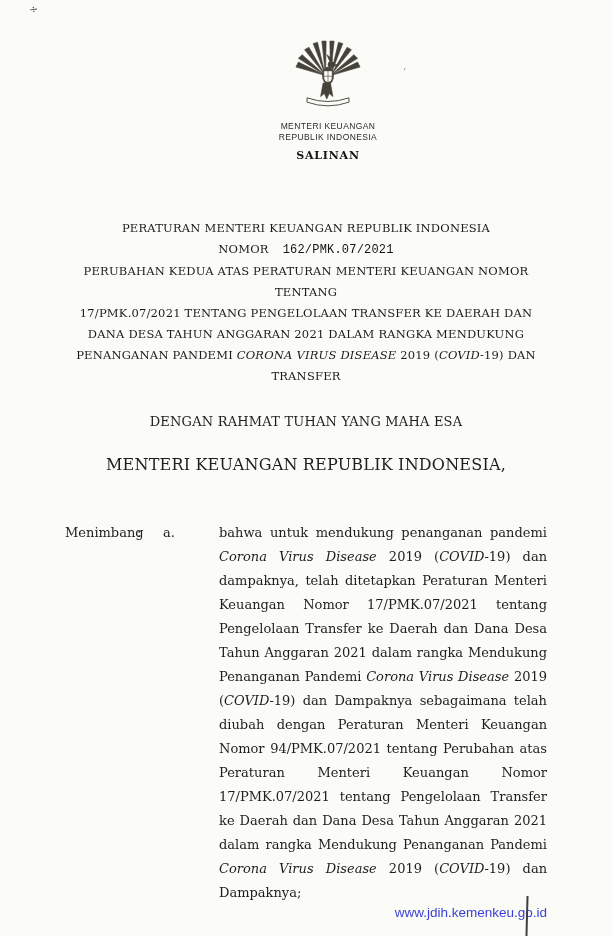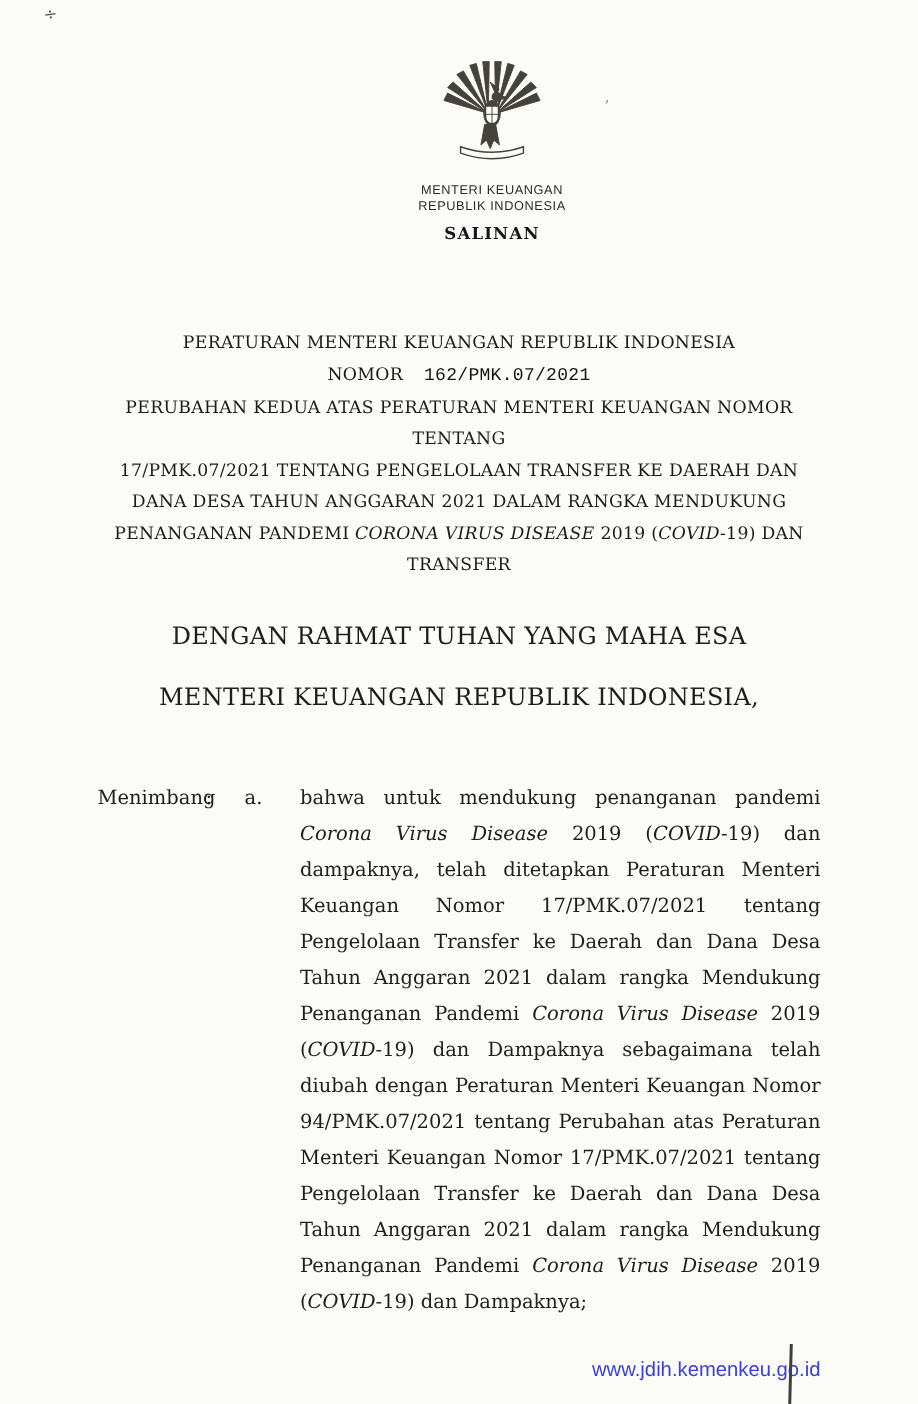--- a/index.html
+++ b/index.html
@@ -20,29 +20,29 @@
   .emblem { width:74px; height:78px; display:inline-block; }
   .ministry { font-family:"Liberation Sans", sans-serif; font-size:8.5px; letter-spacing:0.4px; color:#2b2b2b; line-height:11px; margin-top:3px; }
   .salinan { font-size:11px; font-weight:bold; letter-spacing:0.8px; margin-top:6px; color:#151515; }
 
   
   .title-block { position:absolute; top:218px; left:30px; right:30px; text-align:center; font-size:11.5px; line-height:21px; letter-spacing:0.2px; color:#1b1b1b; }
   .title-line { white-space:nowrap; }
   .nomor-value { font-family:"Liberation Mono", monospace; font-size:12px; margin-left:14px; color:#141414; }
   .title-block em, .considering em { font-style:italic; }
 
-  .invocation { position:absolute; top:414px; left:0; width:100%; text-align:center; font-size:16px; letter-spacing:0.2px; }
+  .invocation { position:absolute; top:414px; left:0; width:100%; text-align:center; font-size:13px; letter-spacing:0.2px; }
   .issuer     { position:absolute; top:455px; left:0; width:100%; text-align:center; font-size:16px; letter-spacing:0.2px; }
 
   
   .considering { position:absolute; top:521px; left:65px; right:65px; display:flex; align-items:flex-start; font-size:13px; line-height:24px; }
   .c-label  { width:72px; flex:0 0 72px; }
   .c-colon  { width:26px; flex:0 0 26px; }
   .c-letter { width:37px; flex:0 0 37px; }
-  .c-text   { flex:1 1 auto; text-align:justify; text-justify:inter-word; }
+  .c-text   { flex:1 1 auto; text-align:justify; text-justify:inter-word;margin-left:19px; }
 
   
   .footer-link {
     position:absolute; top:905px; right:65px;
     font-family:"Liberation Sans", sans-serif; font-size:13.5px;
     text-decoration:none; cursor:pointer;
   }
 </style>
 </head>
 <body>

